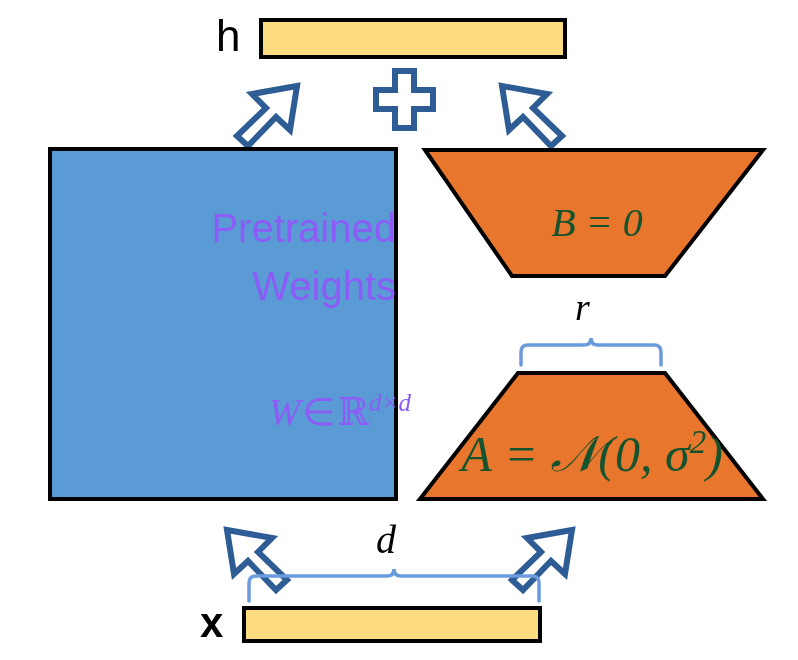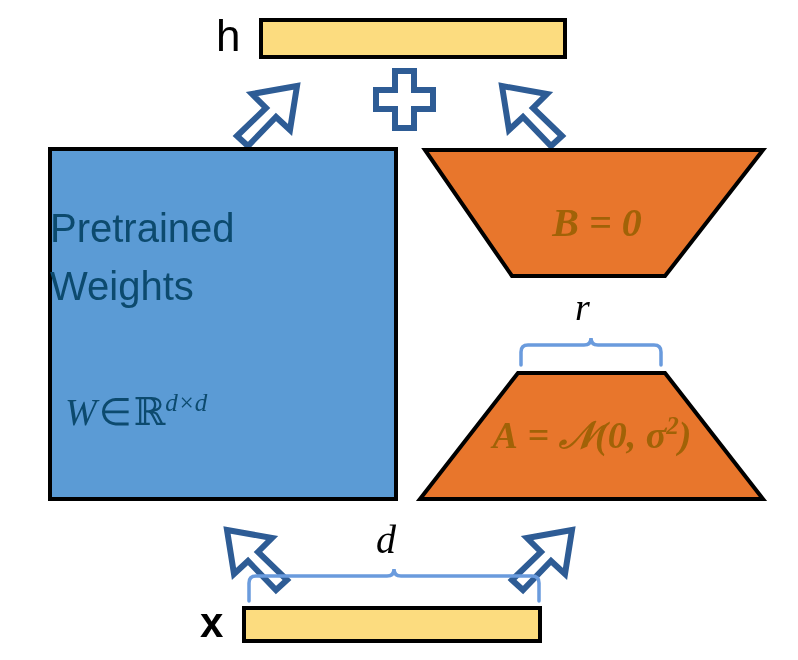--- a/index.html
+++ b/index.html
@@ -48,22 +48,22 @@
   }
   #label-d {
     left: 376px; top: 520px;
     font-size: 40px;
     font-family: "Liberation Serif", serif;
     font-style: italic;
   }
   
   .boxtext {
     position: absolute;
-    color: #0c4a6e;
-    text-align: left;
+    color: #8b5cf6;
+    text-align: right;
     white-space: nowrap;
     line-height: 1;
   }
   #pretrained-line1 {
     left: 50px; width: 346px; top: 208px;
     font-size: 40px;
     font-family: "Liberation Sans", sans-serif;
   }
   #pretrained-line2 {
     left: 50px; width: 346px; top: 266px;
@@ -85,35 +85,34 @@
     vertical-align: super;
     font-style: italic;
   }
   #w-formula .op {
     font-style: normal;
     padding: 0 2px;
   }
   
   .trap-label {
     position: absolute;
-    color: #a16207;
+    color: #14532d;
     text-align: center;
     white-space: nowrap;
     line-height: 1;
     font-family: "Liberation Serif", serif;
     font-style: italic;
-    font-weight: bold;
   }
   #label-b {
     left: 430px; width: 334px; top: 203px;
     font-size: 40px;
   }
   #label-a {
-    left: 420px; width: 344px; top: 413px;
-    font-size: 38px;
+    left: 420px; width: 344px; top: 426px;
+    font-size: 50px;
   }
   #label-a .scriptN {
     font-family: "DejaVu Serif", serif;
     font-style: italic;
   }
   #label-a .sup {
     font-size: 0.66em;
     vertical-align: super;
   }
 </style>

